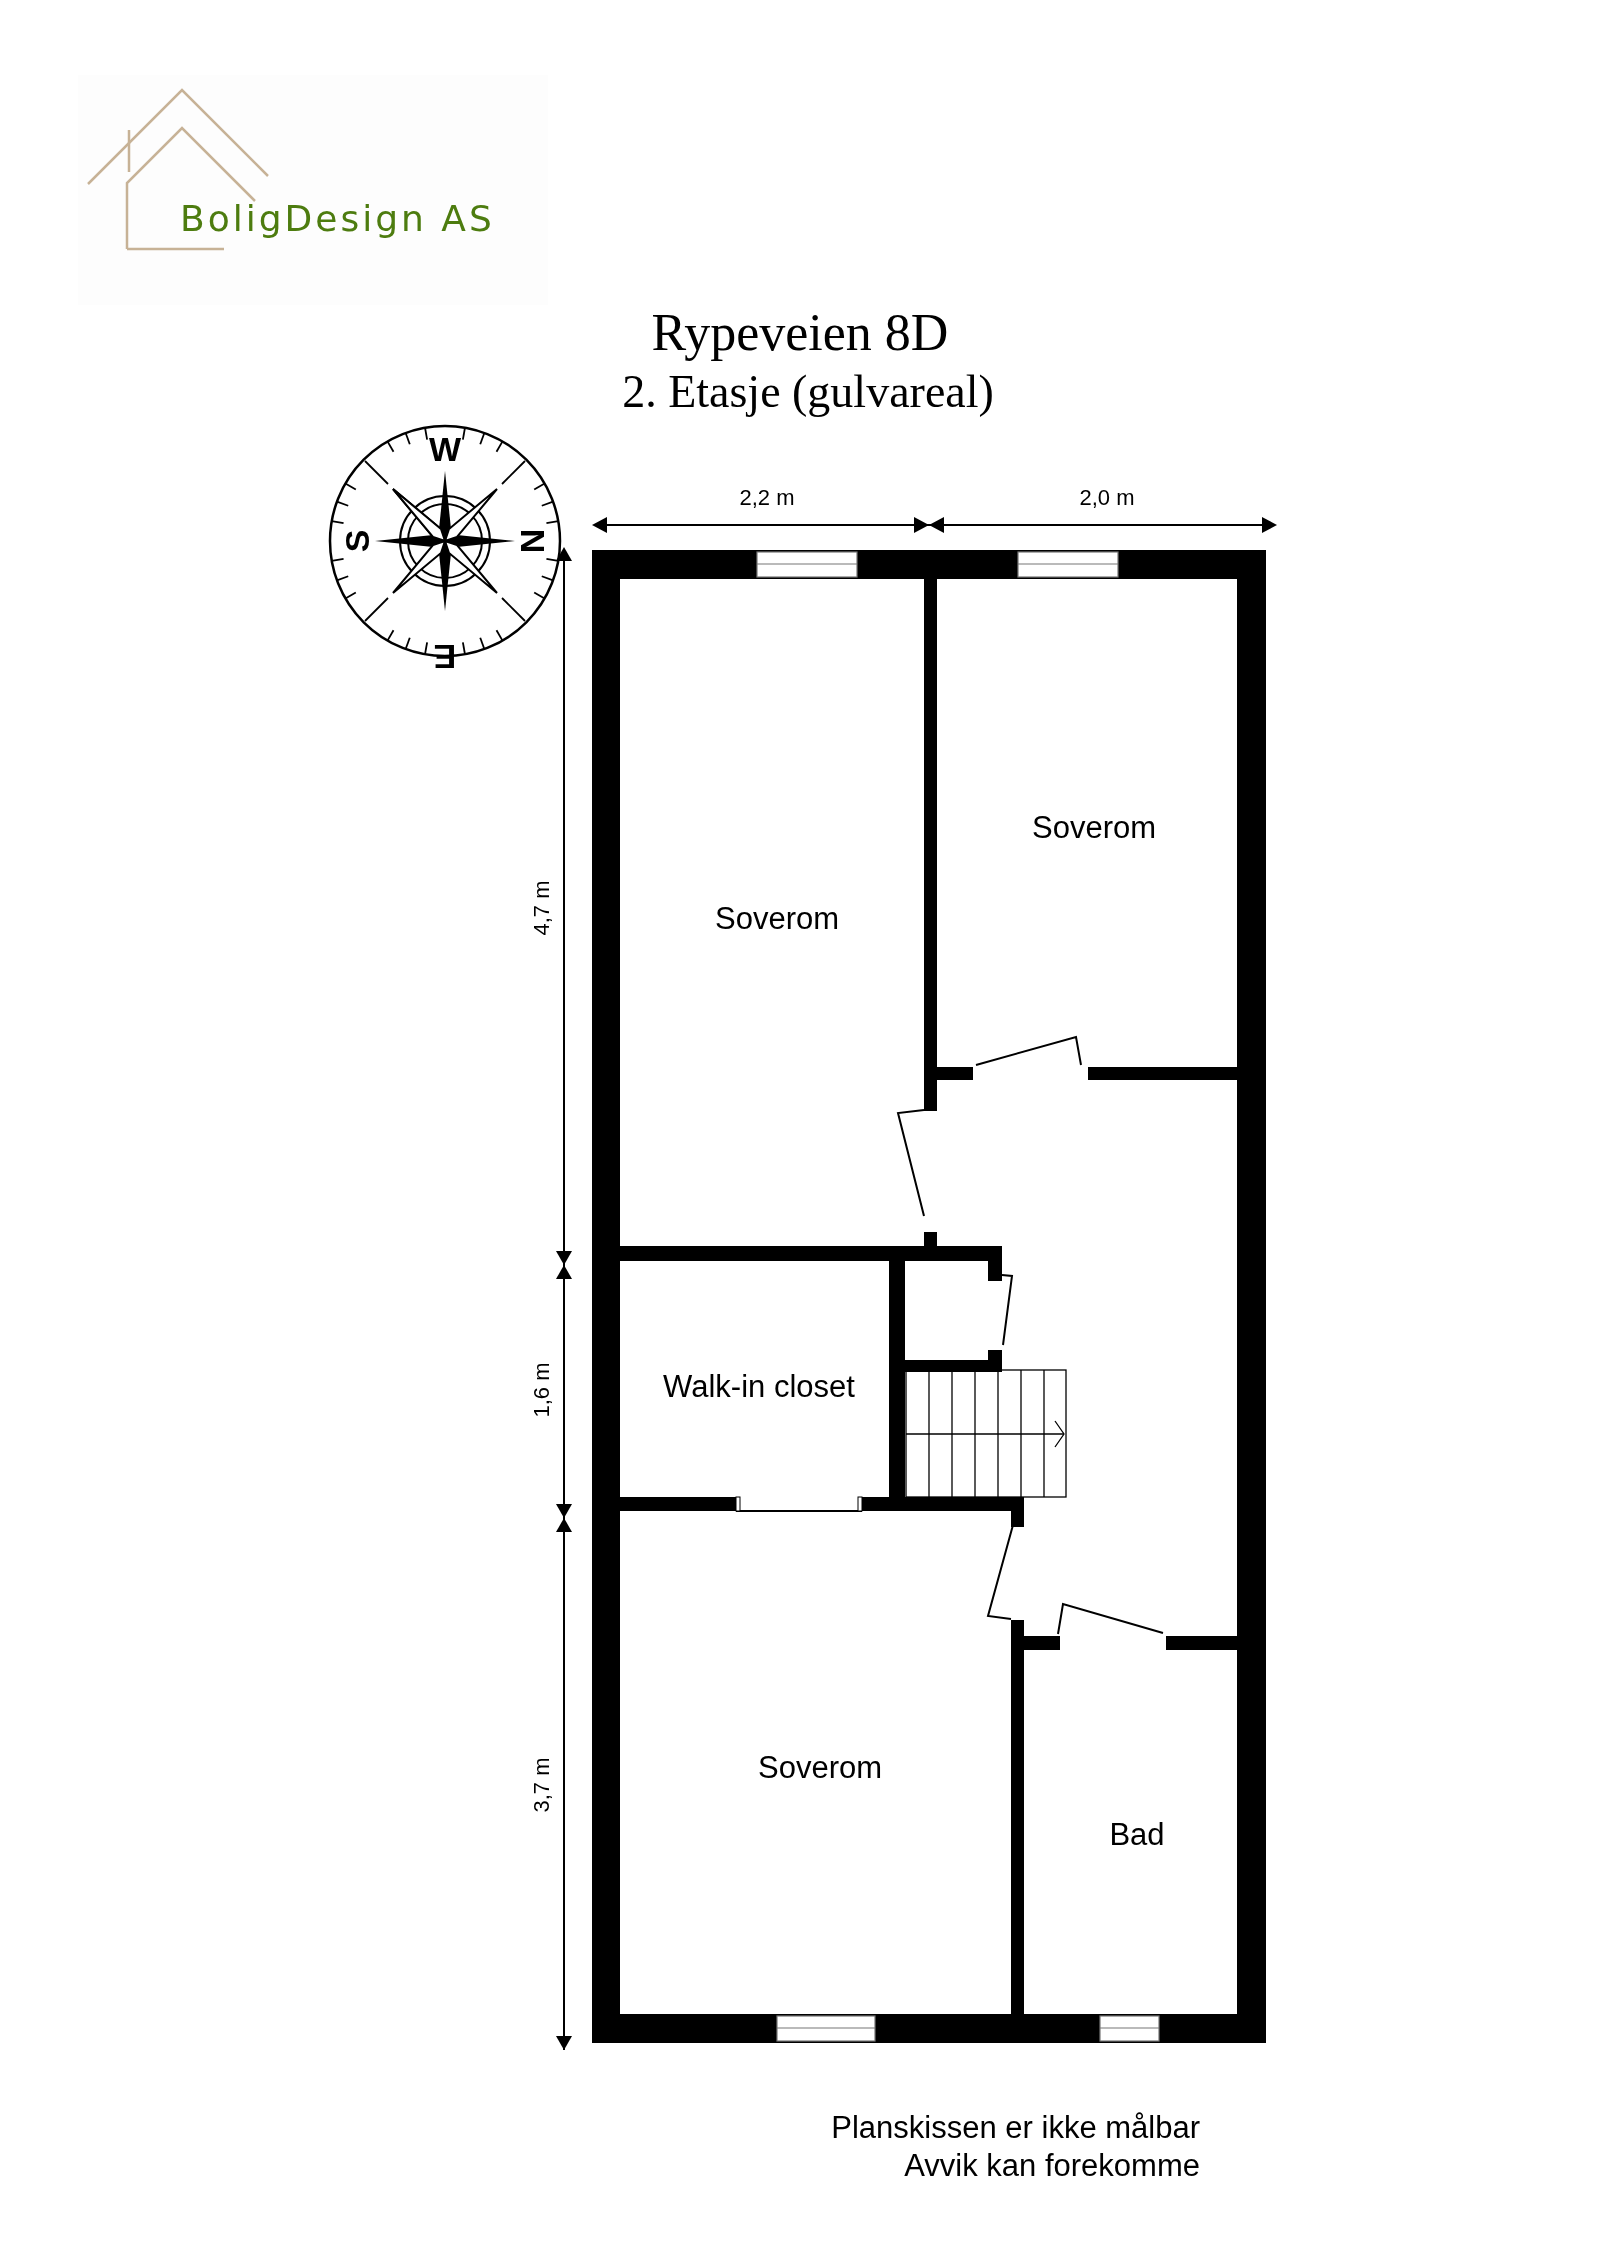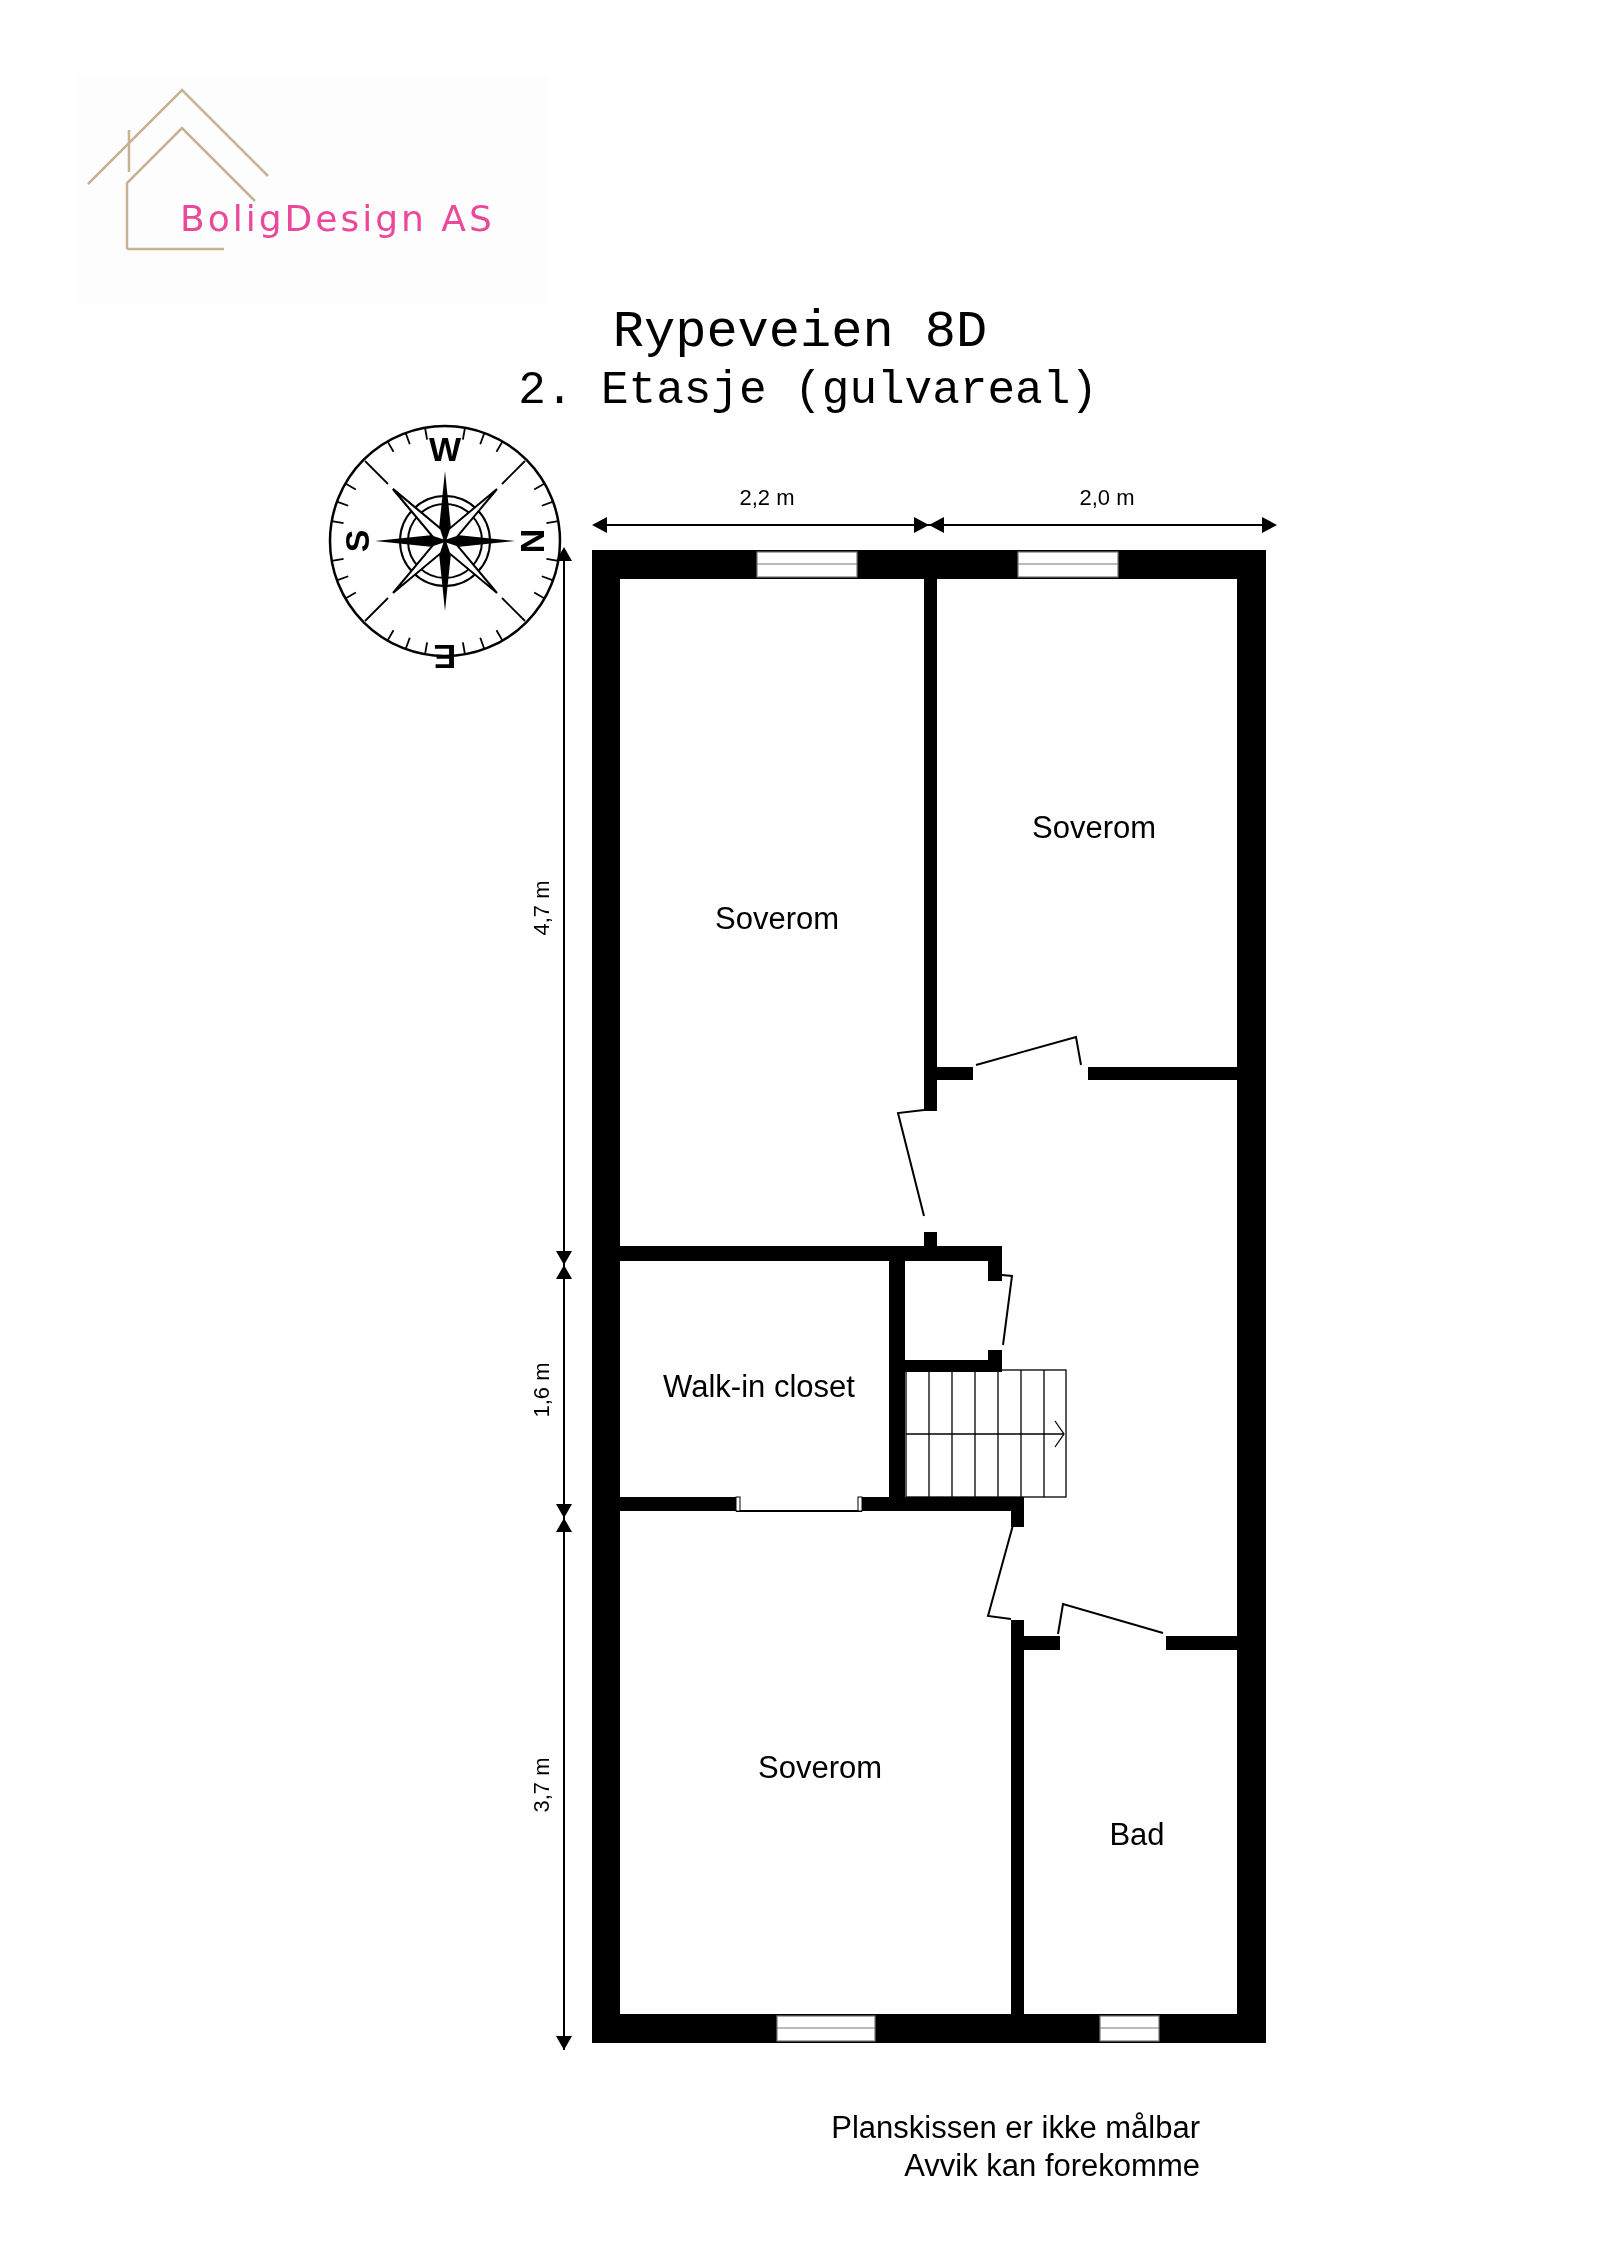--- a/index.html
+++ b/index.html
@@ -1,19 +1,19 @@
 <!DOCTYPE html>
 <html><head>
 <meta charset="utf-8">
 <style>
   html, body { margin: 0; padding: 0; background: #ffffff; }
   body { width: 1600px; height: 2263px; position: relative; overflow: hidden; font-family: "Liberation Sans", sans-serif; color: #000; }
   .logo-box { position: absolute; left: 78px; top: 75px; width: 470px; height: 230px; background: #fdfdfd; }
-  .logo-text { position: absolute; left: 180px; top: 198px; font-family: "DejaVu Sans", sans-serif; font-size: 36px; letter-spacing: 3px; color: #ec4899; font-weight: 400; }
-  .title { position: absolute; left: 0; width: 1600px; text-align: center; font-family: Liberation Mono, monospace; }
+  .logo-text { position: absolute; left: 180px; top: 198px; font-family: "DejaVu Sans", sans-serif; font-size: 36px; letter-spacing: 3px; color: #4d7c0f; font-weight: 400; }
+  .title { position: absolute; left: 0; width: 1600px; text-align: center; font-family: Liberation Serif, serif; }
   .title-main { top: 303px; font-size: 52px; }
   .title-sub { top: 365px; font-size: 46px; margin-left: 8px; }
   .plan { position: absolute; left: 0; top: 0; }
   .footer { position: absolute; left: 700px; width: 500px; text-align: right; font-size: 31px; line-height: 38px; top: 2109px; }
   .room-label { font-family: "Liberation Sans", sans-serif; font-size: 31px; fill: #000; }
   .dim-label { font-family: "Liberation Sans", sans-serif; font-size: 22px; fill: #000; }
 </style>
 </head>
 <body>
 

